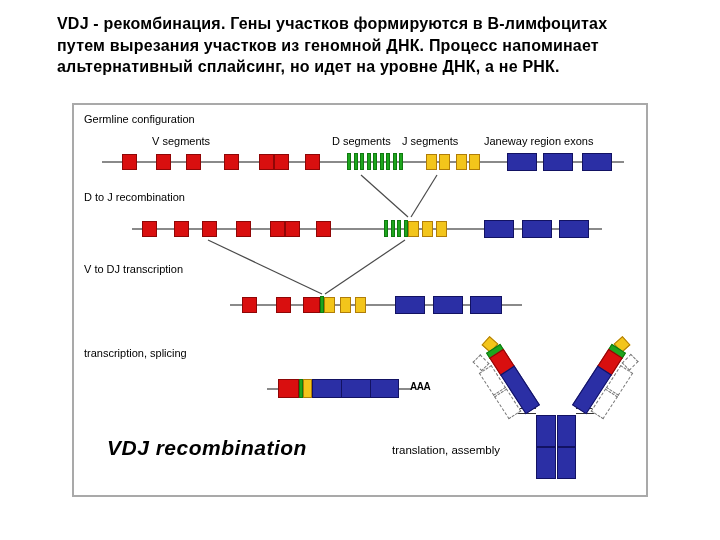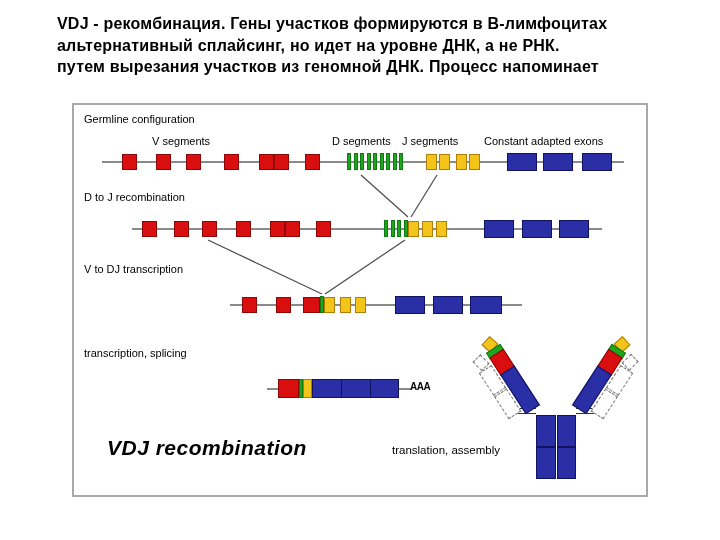--- a/index.html
+++ b/index.html
@@ -51,42 +51,42 @@
   #arm-right .tipcell{margin-left:1px;transform:rotate(12deg);}
   .outer .cell{width:15px;height:27px;border:1px dashed var(--dashed_outline,#777);background:#fff;margin-bottom:1px;box-sizing:border-box;}
 </style>
 </head>
 <body>
 
 <div class="slide">
 
   <div class="title">
     <div>VDJ - рекомбинация. Гены участков формируются в В-лимфоцитах</div>
+    <div>путем вырезания участков из геномной ДНК. Процесс напоминает</div>
     <div>альтернативный сплайсинг, но идет на уровне ДНК, а не РНК.</div>
-    <div>путем вырезания участков из геномной ДНК. Процесс напоминает</div>
   </div>
 
   <div class="panel">
 
     <svg class="junctions" width="572" height="390" viewBox="0 0 572 390">
       <line x1="287" y1="70" x2="334" y2="112"></line>
       <line x1="363" y1="70" x2="337" y2="112"></line>
       <line x1="134" y1="135" x2="248" y2="189"></line>
       <line x1="331" y1="135" x2="251" y2="189"></line>
     </svg>
 
     <div class="rlabel" style="left:10px;top:8px">Germline configuration</div>
     <div class="rlabel" style="left:10px;top:86px">D to J recombination</div>
     <div class="rlabel" style="left:10px;top:158px">V to DJ transcription</div>
     <div class="rlabel" style="left:10px;top:242px">transcription, splicing</div>
 
     <div class="slabel" style="left:78px;top:30px">V segments</div>
     <div class="slabel" style="left:258px;top:30px">D segments</div>
     <div class="slabel" style="left:328px;top:30px">J segments</div>
-    <div class="slabel" style="left:410px;top:30px">Constant adapted exons</div>
+    <div class="slabel" style="left:410px;top:30px">Janeway region exons</div>
 
     <div class="gline" style="left:28px;top:56px;width:522px"></div>
     <div class="gline" style="left:58px;top:123px;width:470px"></div>
     <div class="gline" style="left:156px;top:199px;width:292px"></div>
     <div class="gline" style="left:193px;top:283px;width:11px"></div>
     <div class="gline" style="left:325px;top:283px;width:12px"></div>
 
     <div id="segments-layer" class="layer">
         <div class="seg seg-v" style="left: 48px; top: 49px; width: 15px; height: 16px;"></div>
         <div class="seg seg-v" style="left: 82px; top: 49px; width: 15px; height: 16px;"></div>

